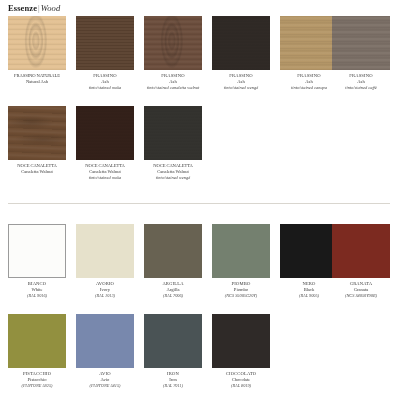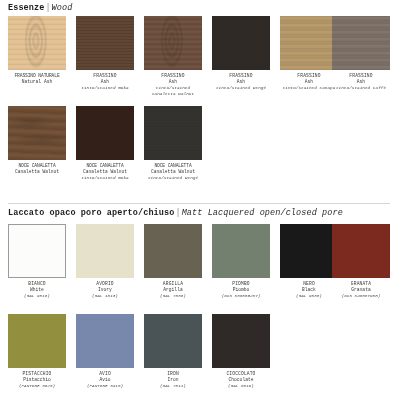--- a/index.html
+++ b/index.html
@@ -13,21 +13,20 @@
     height: 400px;
     overflow: hidden;
     font-family: "Liberation Serif", serif;
     color: #2b2b2b;
     position: relative;
   }
   .board {
     width: 366px;
     height: 400px;
     position: relative;
-    font-family: Liberation Mono, monospace;
   }
 
   
   .section-header {
     position: absolute;
     left: 8px;
     font-size: 8.5px;
     line-height: 10px;
     white-space: nowrap;
     letter-spacing: 0.1px;
@@ -278,23 +277,20 @@
       </div>
       <div class="labels">
         <div class="lbl-name tight">NOCE CANALETTA</div>
         <div class="lbl-en">Canaletta Walnut</div>
         <div class="lbl-note">tinto/stained wengé</div>
       </div>
     </div>
   </div>
 
   <div class="rule" style="top:203px;"></div>
-  <div class="section-header" style="top:208px;">
-    <span class="it">Laccato opaco poro aperto/chiuso</span><span class="sep">|</span><span class="en">Matt Lacquered open/closed pore</span>
-  </div>
 
   <div class="row" style="top:224px;">
     <div class="cell" style="left:8px;">
       <div class="swatch bordered" style="background:#fcfcfa;"></div>
       <div class="labels">
         <div class="lbl-name">BIANCO</div>
         <div class="lbl-en">White</div>
         <div class="lbl-code">(RAL 9016)</div>
       </div>
     </div>

